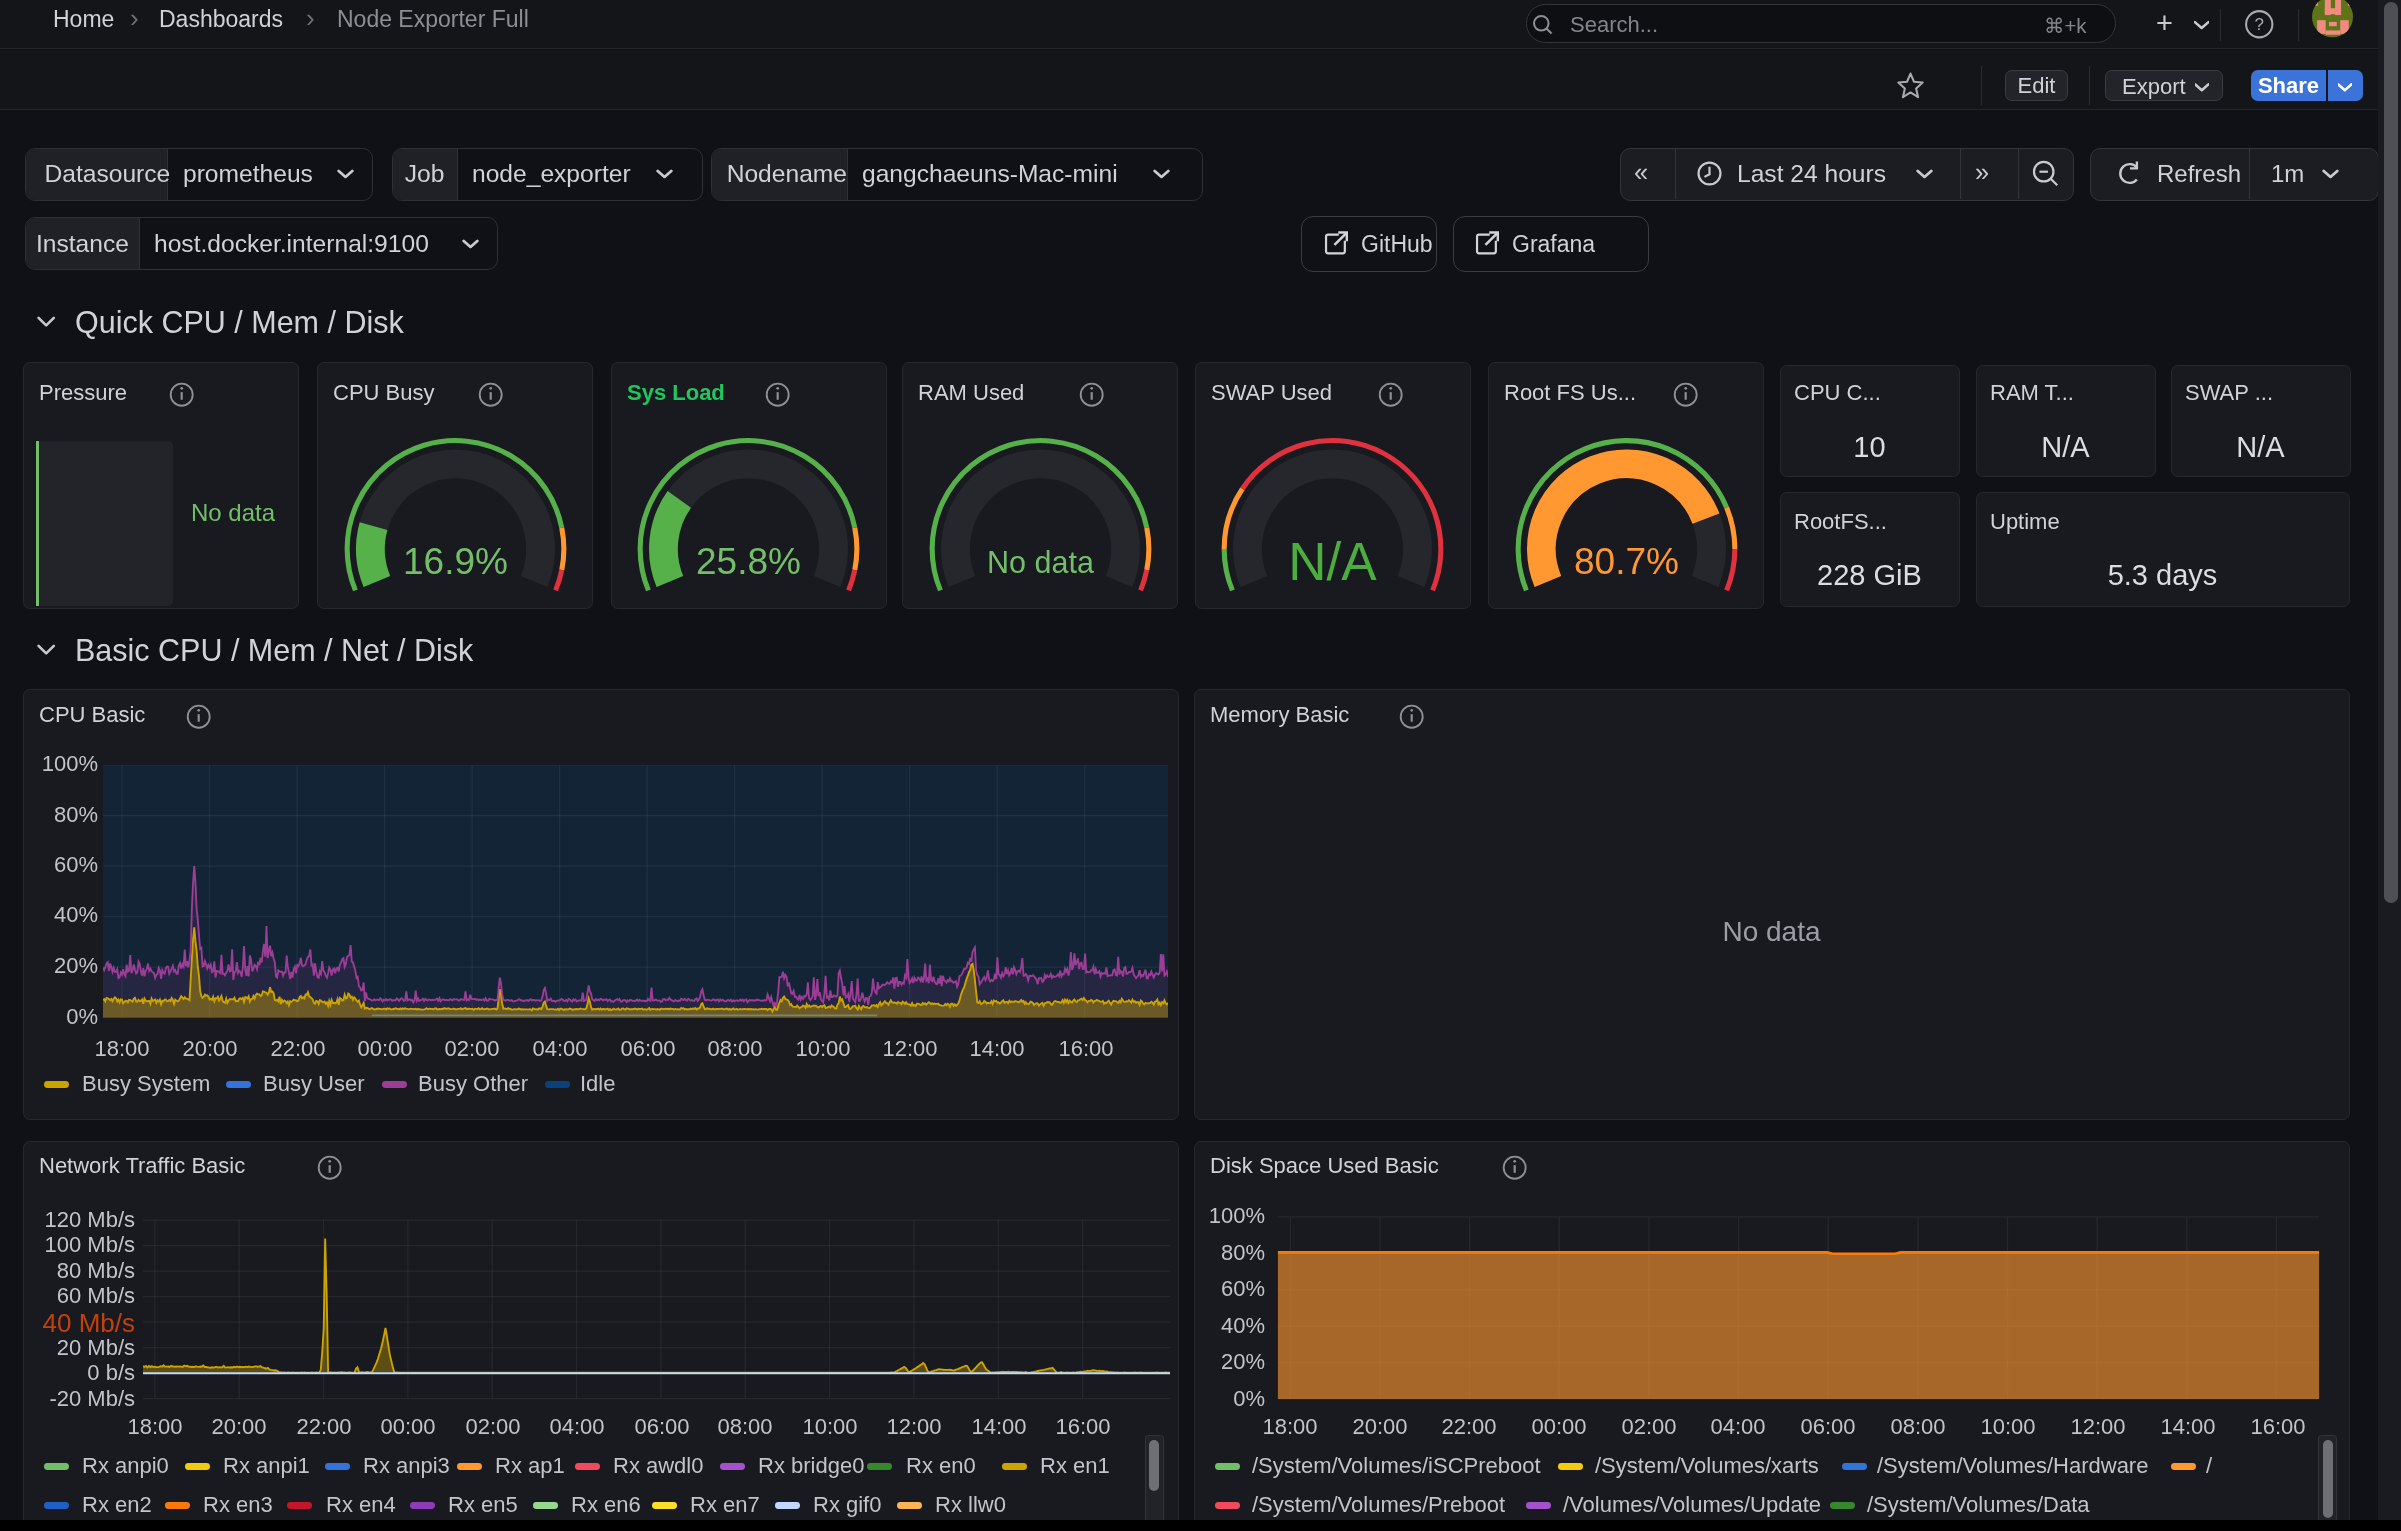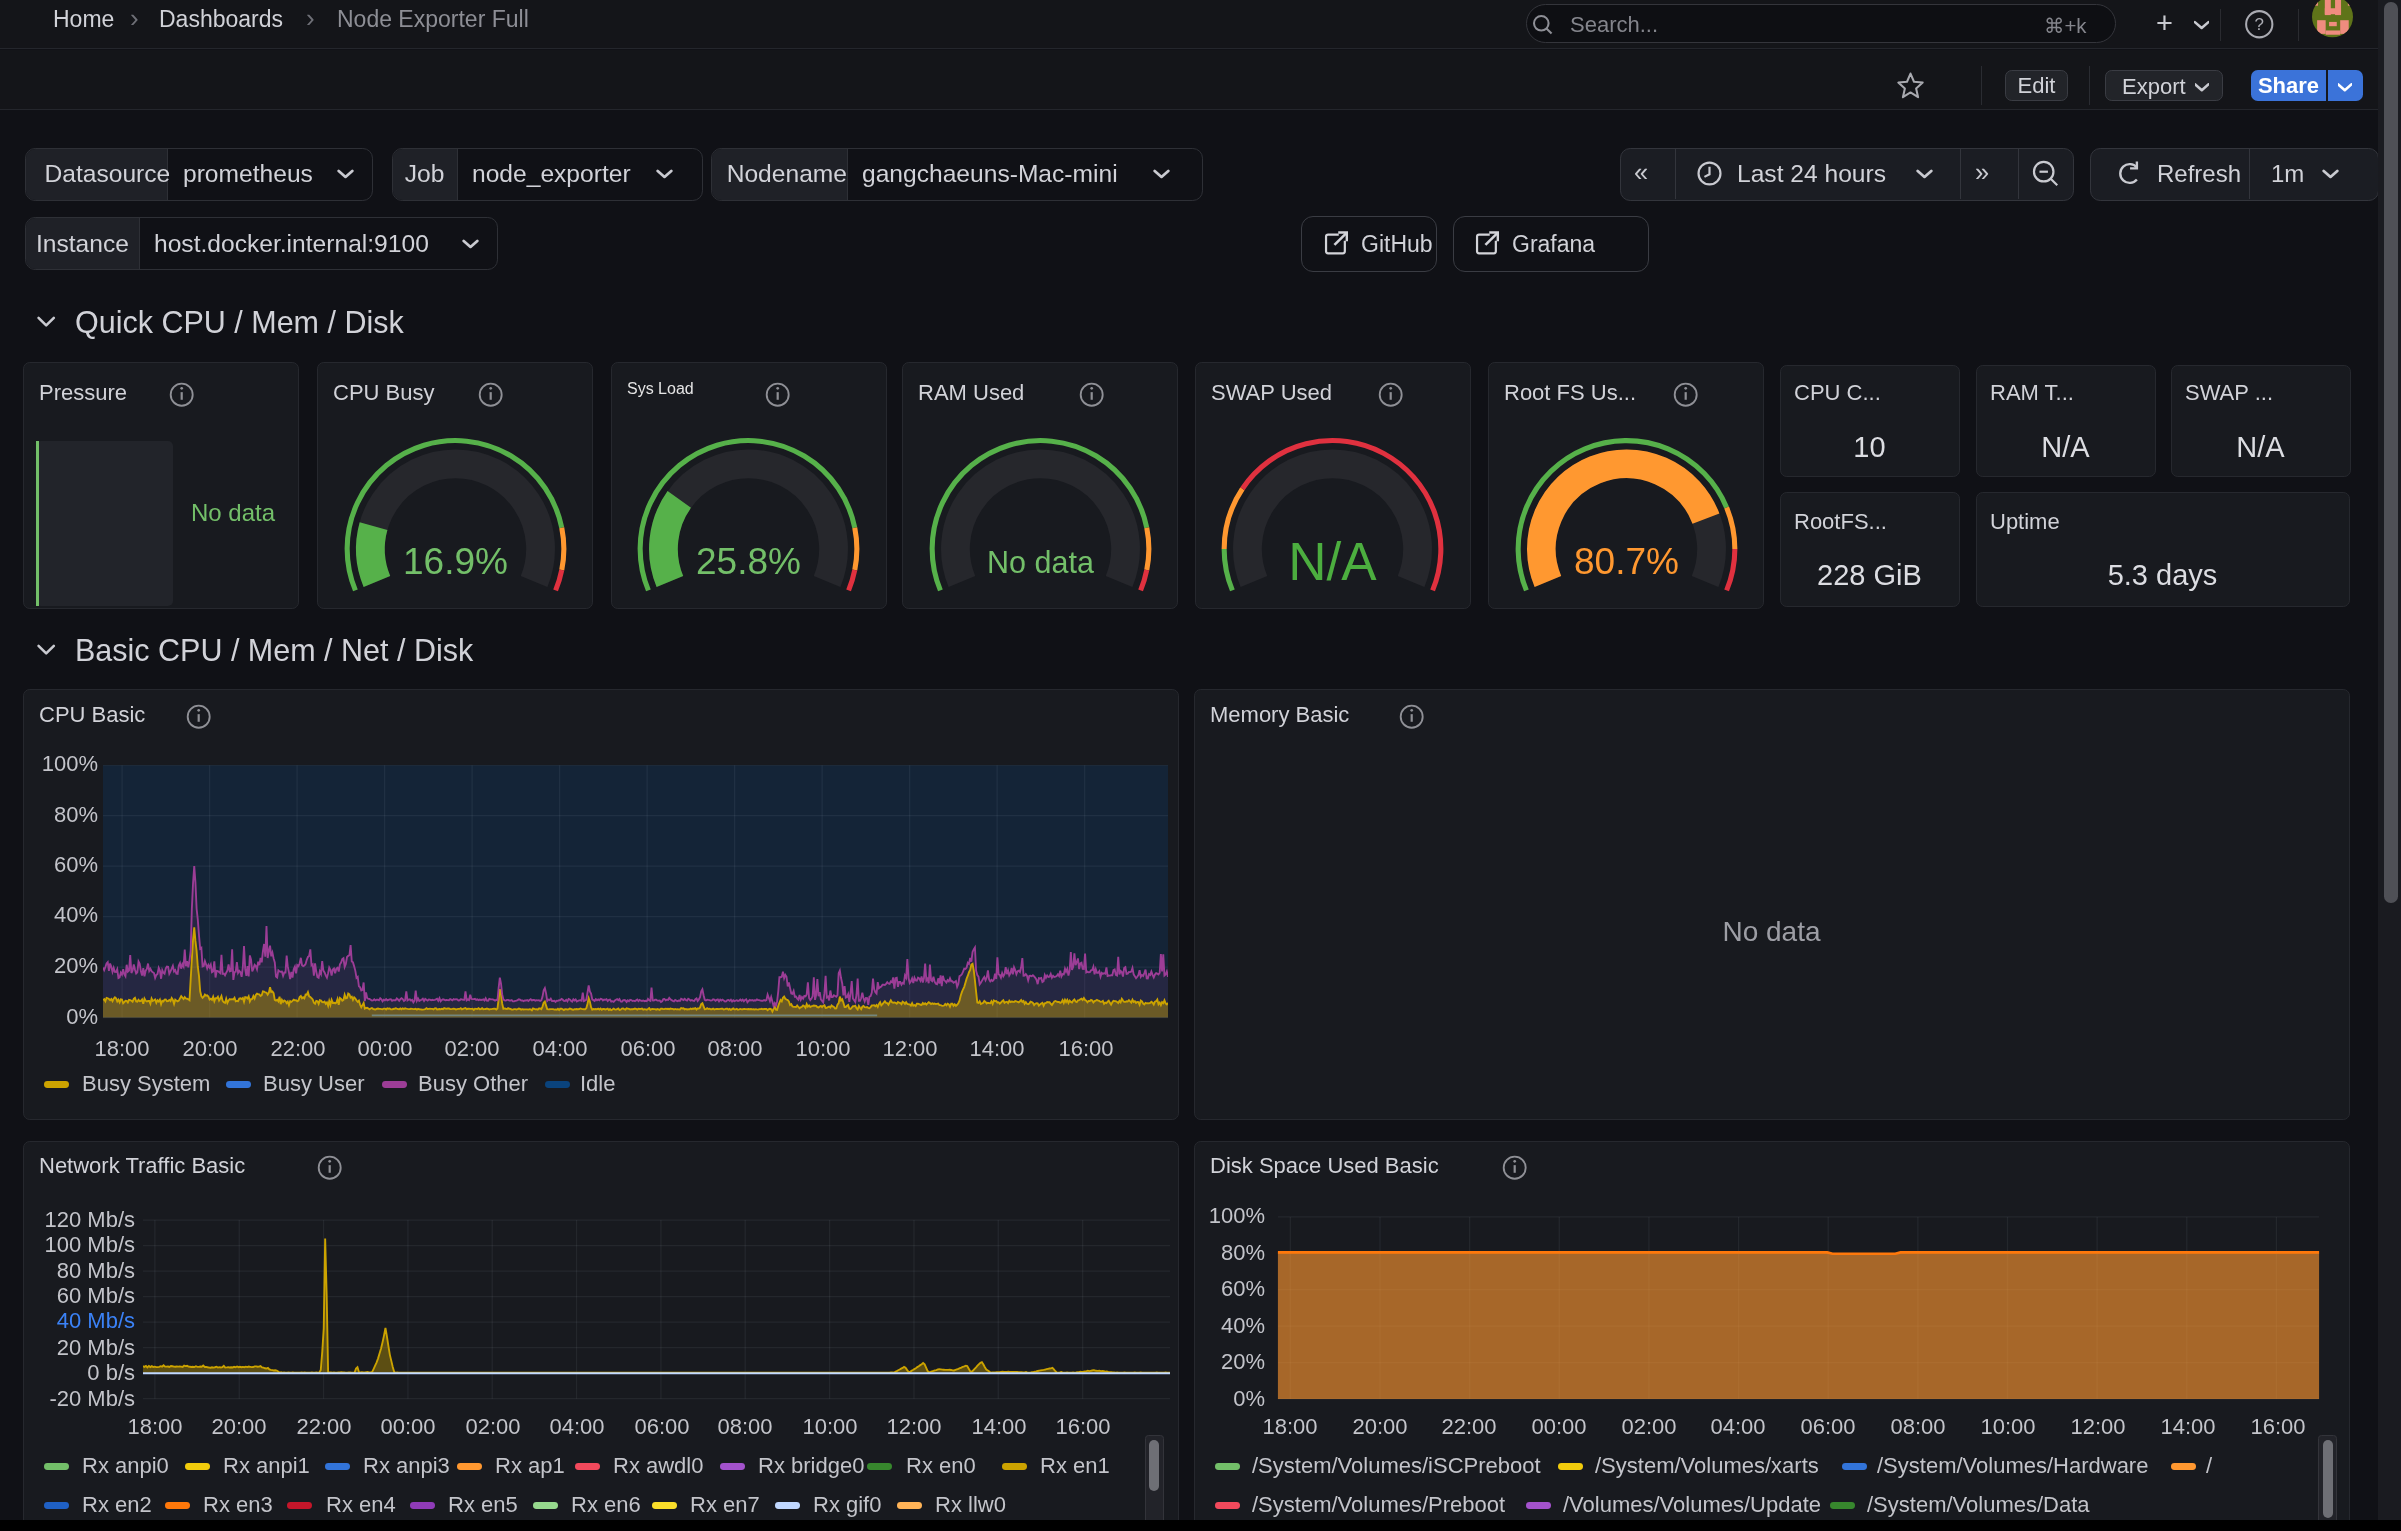--- a/index.html
+++ b/index.html
@@ -160,21 +160,21 @@
       <circle cx="15" cy="15" r="13" stroke="#8f9096" stroke-width="2.2" fill="none"></circle>
       <line x1="15" y1="12" x2="15" y2="21" stroke="#8f9096" stroke-width="2.6"></line>
       <circle cx="15" cy="7.5" r="1.6" fill="#8f9096"></circle>
     </svg>
     <div style="position:absolute;left:333px;top:380px;font-size:22px;font-weight:400;color:#d1d2d8">CPU Busy</div>
     <svg style="position:absolute;left:478px;top:382px" width="25.4" height="25.4" viewBox="0 0 30 30">
       <circle cx="15" cy="15" r="13" stroke="#8f9096" stroke-width="2.2" fill="none"></circle>
       <line x1="15" y1="12" x2="15" y2="21" stroke="#8f9096" stroke-width="2.6"></line>
       <circle cx="15" cy="7.5" r="1.6" fill="#8f9096"></circle>
     </svg>
-    <div style="position:absolute;left:627px;top:380px;font-size:16px;font-weight:400;color:#e5e5e5">Sys Load</div>
+    <div style="position:absolute;left:627px;top:380px;font-size:22px;font-weight:700;color:#22c55e">Sys Load</div>
     <svg style="position:absolute;left:765px;top:382px" width="25.4" height="25.4" viewBox="0 0 30 30">
       <circle cx="15" cy="15" r="13" stroke="#8f9096" stroke-width="2.2" fill="none"></circle>
       <line x1="15" y1="12" x2="15" y2="21" stroke="#8f9096" stroke-width="2.6"></line>
       <circle cx="15" cy="7.5" r="1.6" fill="#8f9096"></circle>
     </svg>
     <div style="position:absolute;left:918px;top:380px;font-size:22px;font-weight:500;color:#d1d2d8">RAM Used</div>
     <svg style="position:absolute;left:1079px;top:382px" width="25.4" height="25.4" viewBox="0 0 30 30">
       <circle cx="15" cy="15" r="13" stroke="#8f9096" stroke-width="2.2" fill="none"></circle>
       <line x1="15" y1="12" x2="15" y2="21" stroke="#8f9096" stroke-width="2.6"></line>
       <circle cx="15" cy="7.5" r="1.6" fill="#8f9096"></circle>
@@ -350,21 +350,21 @@
       <line x1="1008.5" y1="7.0" x2="1008.5" y2="217.7" stroke="rgba(204,210,224,0.07)" stroke-width="1.5"></line>
       <line x1="1108.0" y1="7.0" x2="1108.0" y2="217.7" stroke="rgba(204,210,224,0.07)" stroke-width="1.5"></line>
       <polygon points="0,187.6 0.0,179.3 1.7,180.2 3.5,179.1 5.2,180.7 6.9,179.0 8.7,180.4 10.4,179.3 12.1,180.3 13.9,179.9 15.6,180.5 17.3,180.5 19.1,180.1 20.8,179.3 22.5,179.9 24.3,178.2 26.0,179.8 27.7,179.9 29.5,179.7 31.2,180.2 32.9,179.1 34.6,179.4 36.4,179.9 38.1,180.0 39.8,179.7 41.6,179.8 43.3,179.7 45.0,179.8 46.8,180.2 48.5,178.6 50.2,179.2 52.0,178.9 53.7,179.8 55.4,180.0 57.2,180.3 58.9,180.0 60.6,180.4 62.4,179.4 64.1,180.1 65.8,180.1 67.6,179.7 69.3,179.9 71.0,178.6 72.8,180.3 74.5,180.2 76.2,180.6 78.0,180.9 79.7,181.1 81.4,180.6 83.2,181.0 84.9,180.6 86.6,180.0 88.4,181.0 90.1,180.5 91.8,180.9 93.6,180.6 95.3,178.9 97.0,181.0 98.8,180.8 100.5,180.5 102.2,180.9 103.9,180.6 105.7,180.8 107.4,180.1 109.1,180.7 110.9,179.7 112.6,180.5 114.3,180.1 116.1,180.6 117.8,180.2 119.5,180.5 121.3,179.9 123.0,180.4 124.7,179.8 126.5,180.1 128.2,180.4 129.9,180.3 131.7,179.6 133.4,179.6 135.1,180.0 136.9,179.9 138.6,179.2 140.3,180.7 142.1,181.0 143.8,181.8 145.5,182.1 147.3,181.3 149.0,183.1 150.7,183.7 152.5,184.0 154.2,184.4 155.9,184.2 157.7,184.5 159.4,185.5 161.1,186.9 162.9,186.5 164.6,187.1 166.3,186.8 168.1,187.0 169.8,186.9 171.5,186.8 173.2,187.1 175.0,187.1 176.7,186.8 178.4,186.9 180.2,187.0 181.9,187.0 183.6,187.1 185.4,187.1 187.1,186.8 188.8,186.9 190.6,186.8 192.3,186.9 194.0,187.1 195.8,187.1 197.5,187.1 199.2,186.8 201.0,187.1 202.7,187.1 204.4,186.8 206.2,186.9 207.9,186.7 209.6,183.9 211.4,161.9 213.1,135.0 214.8,28.8 216.6,96.2 218.3,186.9 220.0,186.7 221.8,186.8 223.5,187.0 225.2,186.7 227.0,186.9 228.7,186.9 230.4,186.7 232.2,186.8 233.9,186.5 235.6,186.8 237.3,186.6 239.1,186.9 240.8,187.0 242.5,186.7 244.3,186.7 246.0,187.0 247.7,186.9 249.5,187.0 251.2,182.1 252.9,180.5 254.7,186.5 256.4,186.8 258.1,186.5 259.9,186.8 261.6,186.8 263.3,186.5 265.1,186.2 266.8,186.8 268.5,186.8 270.3,186.0 272.0,182.5 273.7,178.8 275.5,174.9 277.2,170.1 278.9,164.3 280.7,158.5 282.4,151.4 284.1,143.6 285.9,134.2 287.6,144.1 289.3,155.1 291.1,166.0 292.8,173.1 294.5,180.2 296.3,186.5 298.0,186.9 299.7,186.8 301.5,187.0 303.2,187.0 304.9,187.0 306.6,187.0 308.4,186.9 310.1,187.0 311.8,187.0 313.6,187.0 315.3,187.1 317.0,187.0 318.8,187.1 320.5,187.1 322.2,187.0 324.0,187.1 325.7,187.1 327.4,187.1 329.2,187.1 330.9,187.1 332.6,187.1 334.4,187.1 336.1,187.0 337.8,187.1 339.6,187.1 341.3,187.1 343.0,187.1 344.8,187.1 346.5,187.1 348.2,187.0 350.0,187.0 351.7,187.1 353.4,187.1 355.2,187.0 356.9,187.0 358.6,187.1 360.4,187.1 362.1,187.1 363.8,187.1 365.6,187.1 367.3,187.1 369.0,187.1 370.7,187.1 372.5,187.0 374.2,187.1 375.9,187.1 377.7,187.1 379.4,187.1 381.1,187.1 382.9,187.0 384.6,187.1 386.3,187.1 388.1,187.0 389.8,187.1 391.5,187.1 393.3,187.0 395.0,187.0 396.7,187.1 398.5,187.1 400.2,187.1 401.9,187.1 403.7,187.1 405.4,187.0 407.1,187.1 408.9,187.1 410.6,187.1 412.3,187.0 414.1,187.1 415.8,187.1 417.5,187.1 419.3,187.0 421.0,187.1 422.7,187.1 424.5,187.1 426.2,187.1 427.9,187.1 429.7,187.0 431.4,187.1 433.1,187.1 434.9,187.1 436.6,187.1 438.3,187.1 440.0,187.1 441.8,187.0 443.5,187.1 445.2,187.1 447.0,187.1 448.7,187.1 450.4,187.1 452.2,187.1 453.9,187.1 455.6,187.1 457.4,187.1 459.1,187.1 460.8,187.1 462.6,187.1 464.3,187.1 466.0,187.1 467.8,187.1 469.5,187.1 471.2,187.1 473.0,187.1 474.7,187.1 476.4,187.0 478.2,187.1 479.9,187.1 481.6,187.1 483.4,187.1 485.1,187.1 486.8,187.1 488.6,187.0 490.3,187.1 492.0,187.1 493.8,187.1 495.5,187.1 497.2,187.1 499.0,187.0 500.7,187.1 502.4,187.1 504.2,187.1 505.9,187.1 507.6,187.1 509.3,187.1 511.1,187.1 512.8,187.1 514.5,187.1 516.3,187.1 518.0,187.1 519.7,187.1 521.5,187.1 523.2,187.1 524.9,187.1 526.7,187.1 528.4,187.1 530.1,187.1 531.9,187.1 533.6,187.1 535.3,187.1 537.1,187.1 538.8,187.1 540.5,187.1 542.3,187.0 544.0,187.1 545.7,187.1 547.5,187.1 549.2,187.1 550.9,187.1 552.7,187.0 554.4,187.1 556.1,187.1 557.9,187.1 559.6,187.1 561.3,187.1 563.1,187.1 564.8,187.1 566.5,187.1 568.3,187.1 570.0,187.1 571.7,187.1 573.4,187.1 575.2,187.1 576.9,187.1 578.6,187.1 580.4,187.1 582.1,187.0 583.8,187.1 585.6,187.1 587.3,187.1 589.0,187.1 590.8,187.1 592.5,187.1 594.2,187.1 596.0,187.0 597.7,187.1 599.4,187.0 601.2,187.1 602.9,187.1 604.6,187.1 606.4,187.0 608.1,187.1 609.8,187.1 611.6,187.1 613.3,187.1 615.0,187.0 616.8,187.1 618.5,187.1 620.2,187.0 622.0,187.1 623.7,187.1 625.4,187.0 627.2,187.1 628.9,187.1 630.6,187.1 632.4,187.1 634.1,187.1 635.8,187.1 637.6,187.1 639.3,187.1 641.0,187.1 642.7,187.1 644.5,187.1 646.2,187.0 647.9,187.1 649.7,187.1 651.4,187.1 653.1,187.1 654.9,187.0 656.6,187.1 658.3,187.1 660.1,187.1 661.8,187.1 663.5,187.1 665.3,187.0 667.0,187.0 668.7,187.1 670.5,187.1 672.2,187.1 673.9,187.1 675.7,187.1 677.4,187.1 679.1,187.1 680.9,187.1 682.6,187.1 684.3,187.1 686.1,187.1 687.8,187.1 689.5,187.1 691.3,187.1 693.0,187.1 694.7,187.1 696.5,187.1 698.2,187.1 699.9,187.1 701.7,187.1 703.4,187.1 705.1,187.1 706.8,187.1 708.6,187.1 710.3,187.1 712.0,187.1 713.8,187.1 715.5,187.1 717.2,187.1 719.0,187.1 720.7,187.1 722.4,187.1 724.2,187.1 725.9,187.1 727.6,187.1 729.4,187.0 731.1,187.1 732.8,187.1 734.6,187.1 736.3,187.0 738.0,187.1 739.8,187.0 741.5,187.1 743.2,187.1 745.0,187.1 746.7,187.1 748.4,187.1 750.2,187.1 751.9,187.1 753.6,187.1 755.4,187.1 757.1,187.1 758.8,187.0 760.6,187.0 762.3,187.1 764.0,187.1 765.8,187.1 767.5,187.1 769.2,187.1 771.0,187.1 772.7,187.1 774.4,187.1 776.1,187.1 777.9,187.1 779.6,187.1 781.3,187.1 783.1,187.0 784.8,187.1 786.5,187.1 788.3,187.1 790.0,187.1 791.7,187.1 793.5,187.1 795.2,187.1 796.9,187.1 798.7,187.1 800.4,187.1 802.1,187.1 803.9,187.1 805.6,187.1 807.3,187.1 809.1,187.1 810.8,187.1 812.5,187.0 814.3,187.1 816.0,187.1 817.7,187.1 819.5,187.1 821.2,187.1 822.9,187.1 824.7,187.1 826.4,187.1 828.1,187.1 829.9,187.0 831.6,187.0 833.3,187.1 835.1,187.1 836.8,187.1 838.5,187.1 840.3,187.1 842.0,187.0 843.7,187.0 845.4,187.0 847.2,187.1 848.9,187.0 850.6,187.0 852.4,187.1 854.1,187.0 855.8,187.0 857.6,187.0 859.3,187.0 861.0,187.1 862.8,187.0 864.5,187.0 866.2,187.0 868.0,187.0 869.7,187.0 871.4,186.9 873.2,187.0 874.9,187.0 876.6,186.9 878.4,186.9 880.1,186.9 881.8,186.7 883.6,186.6 885.3,186.9 887.0,186.1 888.8,185.1 890.5,184.1 892.2,183.3 894.0,182.2 895.7,181.4 897.4,180.2 899.2,181.2 900.9,183.7 902.6,185.9 904.4,186.2 906.1,184.9 907.8,183.9 909.5,182.8 911.3,181.7 913.0,180.4 914.7,179.4 916.5,178.1 918.2,177.1 919.9,175.6 921.7,177.1 923.4,181.0 925.1,184.9 926.9,186.5 928.6,186.1 930.3,185.5 932.1,185.0 933.8,184.3 935.5,183.9 937.3,183.2 939.0,182.9 940.7,183.1 942.5,183.4 944.2,183.5 945.9,183.7 947.7,183.7 949.4,183.7 951.1,183.6 952.9,183.8 954.6,184.3 956.3,184.4 958.1,183.7 959.8,183.1 961.5,182.5 963.3,181.7 965.0,181.0 966.7,180.0 968.5,179.5 970.2,178.8 971.9,179.3 973.7,182.4 975.4,185.3 977.1,186.0 978.8,184.4 980.6,182.5 982.3,180.7 984.0,178.8 985.8,176.9 987.5,175.3 989.2,174.5 991.0,177.4 992.7,180.6 994.4,183.2 996.2,184.4 997.9,185.7 999.6,187.0 1001.4,186.7 1003.1,186.8 1004.8,186.6 1006.6,186.5 1008.3,186.4 1010.0,186.5 1011.8,186.2 1013.5,185.9 1015.2,186.2 1017.0,186.1 1018.7,186.2 1020.4,185.9 1022.2,186.1 1023.9,186.0 1025.6,186.2 1027.4,186.0 1029.1,186.1 1030.8,186.2 1032.6,186.4 1034.3,186.3 1036.0,186.4 1037.8,186.6 1039.5,186.6 1041.2,186.2 1042.9,186.9 1044.7,186.9 1046.4,186.9 1048.1,186.4 1049.9,186.3 1051.6,185.7 1053.3,185.6 1055.1,185.0 1056.8,184.5 1058.5,184.2 1060.3,183.9 1062.0,183.7 1063.7,183.3 1065.5,182.9 1067.2,182.5 1068.9,182.1 1070.7,181.9 1072.4,181.2 1074.1,183.2 1075.9,185.3 1077.6,187.0 1079.3,186.9 1081.1,186.7 1082.8,186.3 1084.5,187.0 1086.3,187.0 1088.0,187.0 1089.7,186.6 1091.5,186.9 1093.2,186.9 1094.9,187.0 1096.7,186.8 1098.4,186.9 1100.1,186.7 1101.9,186.4 1103.6,186.4 1105.3,185.9 1107.1,186.0 1108.8,185.9 1110.5,185.6 1112.2,185.5 1114.0,184.7 1115.7,185.2 1117.4,184.8 1119.2,184.4 1120.9,184.0 1122.6,184.4 1124.4,184.7 1126.1,184.9 1127.8,184.7 1129.6,185.1 1131.3,185.0 1133.0,185.3 1134.8,185.8 1136.5,185.6 1138.2,186.1 1140.0,186.3 1141.7,186.4 1143.4,186.7 1145.2,186.7 1146.9,186.9 1148.6,186.6 1150.4,187.1 1152.1,186.9 1153.8,187.1 1155.6,186.9 1157.3,186.8 1159.0,187.1 1160.8,187.0 1162.5,187.0 1164.2,187.0 1166.0,187.1 1167.7,187.0 1169.4,186.7 1171.2,186.9 1172.9,187.1 1174.6,187.0 1176.4,186.7 1178.1,187.0 1179.8,186.9 1181.5,186.9 1183.3,186.9 1185.0,187.0 1186.7,186.9 1188.5,186.9 1190.2,187.1 1191.9,187.1 1193.7,187.0 1195.4,186.8 1197.1,187.0 1198.9,186.9 1200.6,187.0 1202.3,186.9 1204.1,186.9 1205.8,186.8 1207.5,187.0 1209.3,187.1 1211.0,187.1 1211,187.6" fill="#cca300" opacity="0.38"></polygon>
       <polyline points="0.0,179.3 1.7,180.2 3.5,179.1 5.2,180.7 6.9,179.0 8.7,180.4 10.4,179.3 12.1,180.3 13.9,179.9 15.6,180.5 17.3,180.5 19.1,180.1 20.8,179.3 22.5,179.9 24.3,178.2 26.0,179.8 27.7,179.9 29.5,179.7 31.2,180.2 32.9,179.1 34.6,179.4 36.4,179.9 38.1,180.0 39.8,179.7 41.6,179.8 43.3,179.7 45.0,179.8 46.8,180.2 48.5,178.6 50.2,179.2 52.0,178.9 53.7,179.8 55.4,180.0 57.2,180.3 58.9,180.0 60.6,180.4 62.4,179.4 64.1,180.1 65.8,180.1 67.6,179.7 69.3,179.9 71.0,178.6 72.8,180.3 74.5,180.2 76.2,180.6 78.0,180.9 79.7,181.1 81.4,180.6 83.2,181.0 84.9,180.6 86.6,180.0 88.4,181.0 90.1,180.5 91.8,180.9 93.6,180.6 95.3,178.9 97.0,181.0 98.8,180.8 100.5,180.5 102.2,180.9 103.9,180.6 105.7,180.8 107.4,180.1 109.1,180.7 110.9,179.7 112.6,180.5 114.3,180.1 116.1,180.6 117.8,180.2 119.5,180.5 121.3,179.9 123.0,180.4 124.7,179.8 126.5,180.1 128.2,180.4 129.9,180.3 131.7,179.6 133.4,179.6 135.1,180.0 136.9,179.9 138.6,179.2 140.3,180.7 142.1,181.0 143.8,181.8 145.5,182.1 147.3,181.3 149.0,183.1 150.7,183.7 152.5,184.0 154.2,184.4 155.9,184.2 157.7,184.5 159.4,185.5 161.1,186.9 162.9,186.5 164.6,187.1 166.3,186.8 168.1,187.0 169.8,186.9 171.5,186.8 173.2,187.1 175.0,187.1 176.7,186.8 178.4,186.9 180.2,187.0 181.9,187.0 183.6,187.1 185.4,187.1 187.1,186.8 188.8,186.9 190.6,186.8 192.3,186.9 194.0,187.1 195.8,187.1 197.5,187.1 199.2,186.8 201.0,187.1 202.7,187.1 204.4,186.8 206.2,186.9 207.9,186.7 209.6,183.9 211.4,161.9 213.1,135.0 214.8,28.8 216.6,96.2 218.3,186.9 220.0,186.7 221.8,186.8 223.5,187.0 225.2,186.7 227.0,186.9 228.7,186.9 230.4,186.7 232.2,186.8 233.9,186.5 235.6,186.8 237.3,186.6 239.1,186.9 240.8,187.0 242.5,186.7 244.3,186.7 246.0,187.0 247.7,186.9 249.5,187.0 251.2,182.1 252.9,180.5 254.7,186.5 256.4,186.8 258.1,186.5 259.9,186.8 261.6,186.8 263.3,186.5 265.1,186.2 266.8,186.8 268.5,186.8 270.3,186.0 272.0,182.5 273.7,178.8 275.5,174.9 277.2,170.1 278.9,164.3 280.7,158.5 282.4,151.4 284.1,143.6 285.9,134.2 287.6,144.1 289.3,155.1 291.1,166.0 292.8,173.1 294.5,180.2 296.3,186.5 298.0,186.9 299.7,186.8 301.5,187.0 303.2,187.0 304.9,187.0 306.6,187.0 308.4,186.9 310.1,187.0 311.8,187.0 313.6,187.0 315.3,187.1 317.0,187.0 318.8,187.1 320.5,187.1 322.2,187.0 324.0,187.1 325.7,187.1 327.4,187.1 329.2,187.1 330.9,187.1 332.6,187.1 334.4,187.1 336.1,187.0 337.8,187.1 339.6,187.1 341.3,187.1 343.0,187.1 344.8,187.1 346.5,187.1 348.2,187.0 350.0,187.0 351.7,187.1 353.4,187.1 355.2,187.0 356.9,187.0 358.6,187.1 360.4,187.1 362.1,187.1 363.8,187.1 365.6,187.1 367.3,187.1 369.0,187.1 370.7,187.1 372.5,187.0 374.2,187.1 375.9,187.1 377.7,187.1 379.4,187.1 381.1,187.1 382.9,187.0 384.6,187.1 386.3,187.1 388.1,187.0 389.8,187.1 391.5,187.1 393.3,187.0 395.0,187.0 396.7,187.1 398.5,187.1 400.2,187.1 401.9,187.1 403.7,187.1 405.4,187.0 407.1,187.1 408.9,187.1 410.6,187.1 412.3,187.0 414.1,187.1 415.8,187.1 417.5,187.1 419.3,187.0 421.0,187.1 422.7,187.1 424.5,187.1 426.2,187.1 427.9,187.1 429.7,187.0 431.4,187.1 433.1,187.1 434.9,187.1 436.6,187.1 438.3,187.1 440.0,187.1 441.8,187.0 443.5,187.1 445.2,187.1 447.0,187.1 448.7,187.1 450.4,187.1 452.2,187.1 453.9,187.1 455.6,187.1 457.4,187.1 459.1,187.1 460.8,187.1 462.6,187.1 464.3,187.1 466.0,187.1 467.8,187.1 469.5,187.1 471.2,187.1 473.0,187.1 474.7,187.1 476.4,187.0 478.2,187.1 479.9,187.1 481.6,187.1 483.4,187.1 485.1,187.1 486.8,187.1 488.6,187.0 490.3,187.1 492.0,187.1 493.8,187.1 495.5,187.1 497.2,187.1 499.0,187.0 500.7,187.1 502.4,187.1 504.2,187.1 505.9,187.1 507.6,187.1 509.3,187.1 511.1,187.1 512.8,187.1 514.5,187.1 516.3,187.1 518.0,187.1 519.7,187.1 521.5,187.1 523.2,187.1 524.9,187.1 526.7,187.1 528.4,187.1 530.1,187.1 531.9,187.1 533.6,187.1 535.3,187.1 537.1,187.1 538.8,187.1 540.5,187.1 542.3,187.0 544.0,187.1 545.7,187.1 547.5,187.1 549.2,187.1 550.9,187.1 552.7,187.0 554.4,187.1 556.1,187.1 557.9,187.1 559.6,187.1 561.3,187.1 563.1,187.1 564.8,187.1 566.5,187.1 568.3,187.1 570.0,187.1 571.7,187.1 573.4,187.1 575.2,187.1 576.9,187.1 578.6,187.1 580.4,187.1 582.1,187.0 583.8,187.1 585.6,187.1 587.3,187.1 589.0,187.1 590.8,187.1 592.5,187.1 594.2,187.1 596.0,187.0 597.7,187.1 599.4,187.0 601.2,187.1 602.9,187.1 604.6,187.1 606.4,187.0 608.1,187.1 609.8,187.1 611.6,187.1 613.3,187.1 615.0,187.0 616.8,187.1 618.5,187.1 620.2,187.0 622.0,187.1 623.7,187.1 625.4,187.0 627.2,187.1 628.9,187.1 630.6,187.1 632.4,187.1 634.1,187.1 635.8,187.1 637.6,187.1 639.3,187.1 641.0,187.1 642.7,187.1 644.5,187.1 646.2,187.0 647.9,187.1 649.7,187.1 651.4,187.1 653.1,187.1 654.9,187.0 656.6,187.1 658.3,187.1 660.1,187.1 661.8,187.1 663.5,187.1 665.3,187.0 667.0,187.0 668.7,187.1 670.5,187.1 672.2,187.1 673.9,187.1 675.7,187.1 677.4,187.1 679.1,187.1 680.9,187.1 682.6,187.1 684.3,187.1 686.1,187.1 687.8,187.1 689.5,187.1 691.3,187.1 693.0,187.1 694.7,187.1 696.5,187.1 698.2,187.1 699.9,187.1 701.7,187.1 703.4,187.1 705.1,187.1 706.8,187.1 708.6,187.1 710.3,187.1 712.0,187.1 713.8,187.1 715.5,187.1 717.2,187.1 719.0,187.1 720.7,187.1 722.4,187.1 724.2,187.1 725.9,187.1 727.6,187.1 729.4,187.0 731.1,187.1 732.8,187.1 734.6,187.1 736.3,187.0 738.0,187.1 739.8,187.0 741.5,187.1 743.2,187.1 745.0,187.1 746.7,187.1 748.4,187.1 750.2,187.1 751.9,187.1 753.6,187.1 755.4,187.1 757.1,187.1 758.8,187.0 760.6,187.0 762.3,187.1 764.0,187.1 765.8,187.1 767.5,187.1 769.2,187.1 771.0,187.1 772.7,187.1 774.4,187.1 776.1,187.1 777.9,187.1 779.6,187.1 781.3,187.1 783.1,187.0 784.8,187.1 786.5,187.1 788.3,187.1 790.0,187.1 791.7,187.1 793.5,187.1 795.2,187.1 796.9,187.1 798.7,187.1 800.4,187.1 802.1,187.1 803.9,187.1 805.6,187.1 807.3,187.1 809.1,187.1 810.8,187.1 812.5,187.0 814.3,187.1 816.0,187.1 817.7,187.1 819.5,187.1 821.2,187.1 822.9,187.1 824.7,187.1 826.4,187.1 828.1,187.1 829.9,187.0 831.6,187.0 833.3,187.1 835.1,187.1 836.8,187.1 838.5,187.1 840.3,187.1 842.0,187.0 843.7,187.0 845.4,187.0 847.2,187.1 848.9,187.0 850.6,187.0 852.4,187.1 854.1,187.0 855.8,187.0 857.6,187.0 859.3,187.0 861.0,187.1 862.8,187.0 864.5,187.0 866.2,187.0 868.0,187.0 869.7,187.0 871.4,186.9 873.2,187.0 874.9,187.0 876.6,186.9 878.4,186.9 880.1,186.9 881.8,186.7 883.6,186.6 885.3,186.9 887.0,186.1 888.8,185.1 890.5,184.1 892.2,183.3 894.0,182.2 895.7,181.4 897.4,180.2 899.2,181.2 900.9,183.7 902.6,185.9 904.4,186.2 906.1,184.9 907.8,183.9 909.5,182.8 911.3,181.7 913.0,180.4 914.7,179.4 916.5,178.1 918.2,177.1 919.9,175.6 921.7,177.1 923.4,181.0 925.1,184.9 926.9,186.5 928.6,186.1 930.3,185.5 932.1,185.0 933.8,184.3 935.5,183.9 937.3,183.2 939.0,182.9 940.7,183.1 942.5,183.4 944.2,183.5 945.9,183.7 947.7,183.7 949.4,183.7 951.1,183.6 952.9,183.8 954.6,184.3 956.3,184.4 958.1,183.7 959.8,183.1 961.5,182.5 963.3,181.7 965.0,181.0 966.7,180.0 968.5,179.5 970.2,178.8 971.9,179.3 973.7,182.4 975.4,185.3 977.1,186.0 978.8,184.4 980.6,182.5 982.3,180.7 984.0,178.8 985.8,176.9 987.5,175.3 989.2,174.5 991.0,177.4 992.7,180.6 994.4,183.2 996.2,184.4 997.9,185.7 999.6,187.0 1001.4,186.7 1003.1,186.8 1004.8,186.6 1006.6,186.5 1008.3,186.4 1010.0,186.5 1011.8,186.2 1013.5,185.9 1015.2,186.2 1017.0,186.1 1018.7,186.2 1020.4,185.9 1022.2,186.1 1023.9,186.0 1025.6,186.2 1027.4,186.0 1029.1,186.1 1030.8,186.2 1032.6,186.4 1034.3,186.3 1036.0,186.4 1037.8,186.6 1039.5,186.6 1041.2,186.2 1042.9,186.9 1044.7,186.9 1046.4,186.9 1048.1,186.4 1049.9,186.3 1051.6,185.7 1053.3,185.6 1055.1,185.0 1056.8,184.5 1058.5,184.2 1060.3,183.9 1062.0,183.7 1063.7,183.3 1065.5,182.9 1067.2,182.5 1068.9,182.1 1070.7,181.9 1072.4,181.2 1074.1,183.2 1075.9,185.3 1077.6,187.0 1079.3,186.9 1081.1,186.7 1082.8,186.3 1084.5,187.0 1086.3,187.0 1088.0,187.0 1089.7,186.6 1091.5,186.9 1093.2,186.9 1094.9,187.0 1096.7,186.8 1098.4,186.9 1100.1,186.7 1101.9,186.4 1103.6,186.4 1105.3,185.9 1107.1,186.0 1108.8,185.9 1110.5,185.6 1112.2,185.5 1114.0,184.7 1115.7,185.2 1117.4,184.8 1119.2,184.4 1120.9,184.0 1122.6,184.4 1124.4,184.7 1126.1,184.9 1127.8,184.7 1129.6,185.1 1131.3,185.0 1133.0,185.3 1134.8,185.8 1136.5,185.6 1138.2,186.1 1140.0,186.3 1141.7,186.4 1143.4,186.7 1145.2,186.7 1146.9,186.9 1148.6,186.6 1150.4,187.1 1152.1,186.9 1153.8,187.1 1155.6,186.9 1157.3,186.8 1159.0,187.1 1160.8,187.0 1162.5,187.0 1164.2,187.0 1166.0,187.1 1167.7,187.0 1169.4,186.7 1171.2,186.9 1172.9,187.1 1174.6,187.0 1176.4,186.7 1178.1,187.0 1179.8,186.9 1181.5,186.9 1183.3,186.9 1185.0,187.0 1186.7,186.9 1188.5,186.9 1190.2,187.1 1191.9,187.1 1193.7,187.0 1195.4,186.8 1197.1,187.0 1198.9,186.9 1200.6,187.0 1202.3,186.9 1204.1,186.9 1205.8,186.8 1207.5,187.0 1209.3,187.1 1211.0,187.1" stroke="#cca300" stroke-width="2.2" fill="none"></polyline>
       <line x1="0" y1="187.6" x2="1211" y2="187.6" stroke="#c0d8ff" stroke-width="2.5"></line>
     </svg>
     <div style="position:absolute;left:0px;top:1207px;width:135px;text-align:right;font-size:22px;color:#c3c4ca">120 Mb/s</div>
     <div style="position:absolute;left:0px;top:1232px;width:135px;text-align:right;font-size:22px;color:#c3c4ca">100 Mb/s</div>
     <div style="position:absolute;left:0px;top:1258px;width:135px;text-align:right;font-size:22px;color:#c3c4ca">80 Mb/s</div>
     <div style="position:absolute;left:0px;top:1283px;width:135px;text-align:right;font-size:22px;color:#c3c4ca">60 Mb/s</div>
-    <div style="position:absolute;left:0px;top:1308px;width:135px;text-align:right;font-size:22px;color:#3b82f6">40 Mb/s</div>
+    <div style="position:absolute;left:0px;top:1308px;width:135px;text-align:right;font-size:26px;color:#c2410c">40 Mb/s</div>
     <div style="position:absolute;left:0px;top:1335px;width:135px;text-align:right;font-size:22px;color:#c3c4ca">20 Mb/s</div>
     <div style="position:absolute;left:0px;top:1360px;width:135px;text-align:right;font-size:22px;color:#c3c4ca">0 b/s</div>
     <div style="position:absolute;left:0px;top:1386px;width:135px;text-align:right;font-size:22px;color:#c3c4ca">-20 Mb/s</div>
     <div style="position:absolute;left:104px;top:1414px;width:102px;text-align:center;font-size:22px;color:#c3c4ca">18:00</div>
     <div style="position:absolute;left:188px;top:1414px;width:102px;text-align:center;font-size:22px;color:#c3c4ca">20:00</div>
     <div style="position:absolute;left:273px;top:1414px;width:102px;text-align:center;font-size:22px;color:#c3c4ca">22:00</div>
     <div style="position:absolute;left:357px;top:1414px;width:102px;text-align:center;font-size:22px;color:#c3c4ca">00:00</div>
     <div style="position:absolute;left:442px;top:1414px;width:102px;text-align:center;font-size:22px;color:#c3c4ca">02:00</div>
     <div style="position:absolute;left:526px;top:1414px;width:102px;text-align:center;font-size:22px;color:#c3c4ca">04:00</div>
     <div style="position:absolute;left:611px;top:1414px;width:102px;text-align:center;font-size:22px;color:#c3c4ca">06:00</div>

